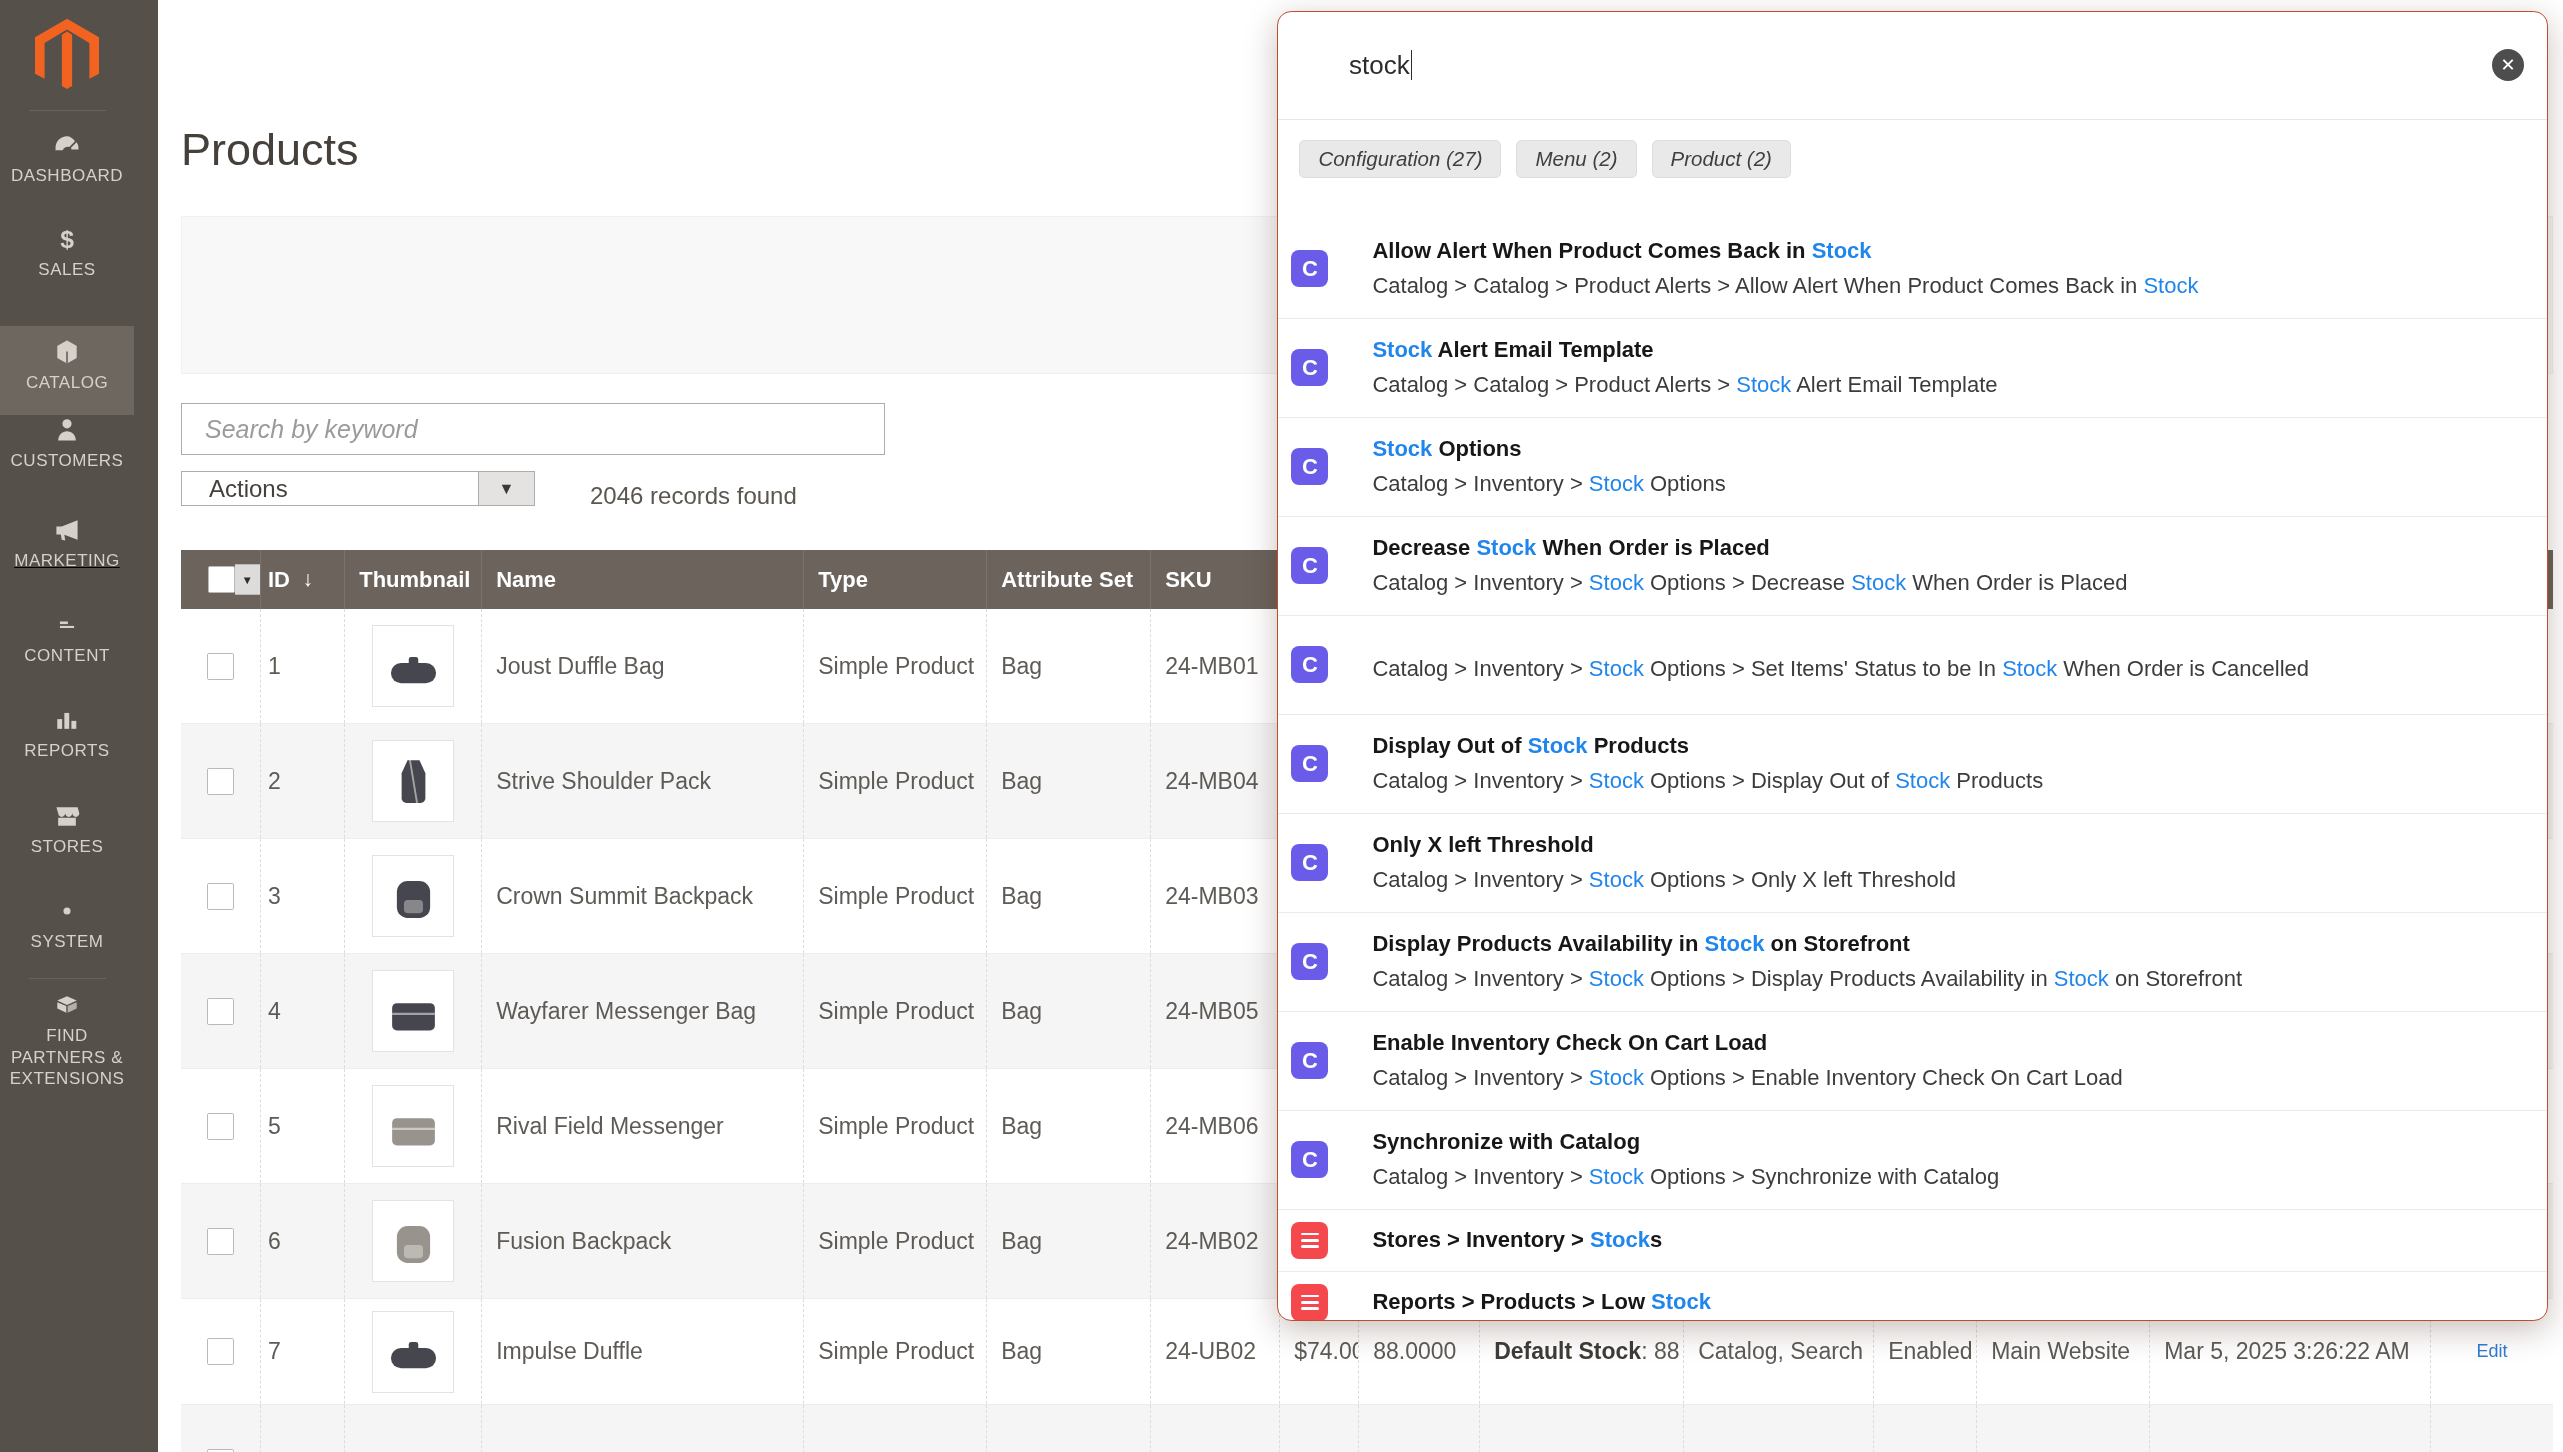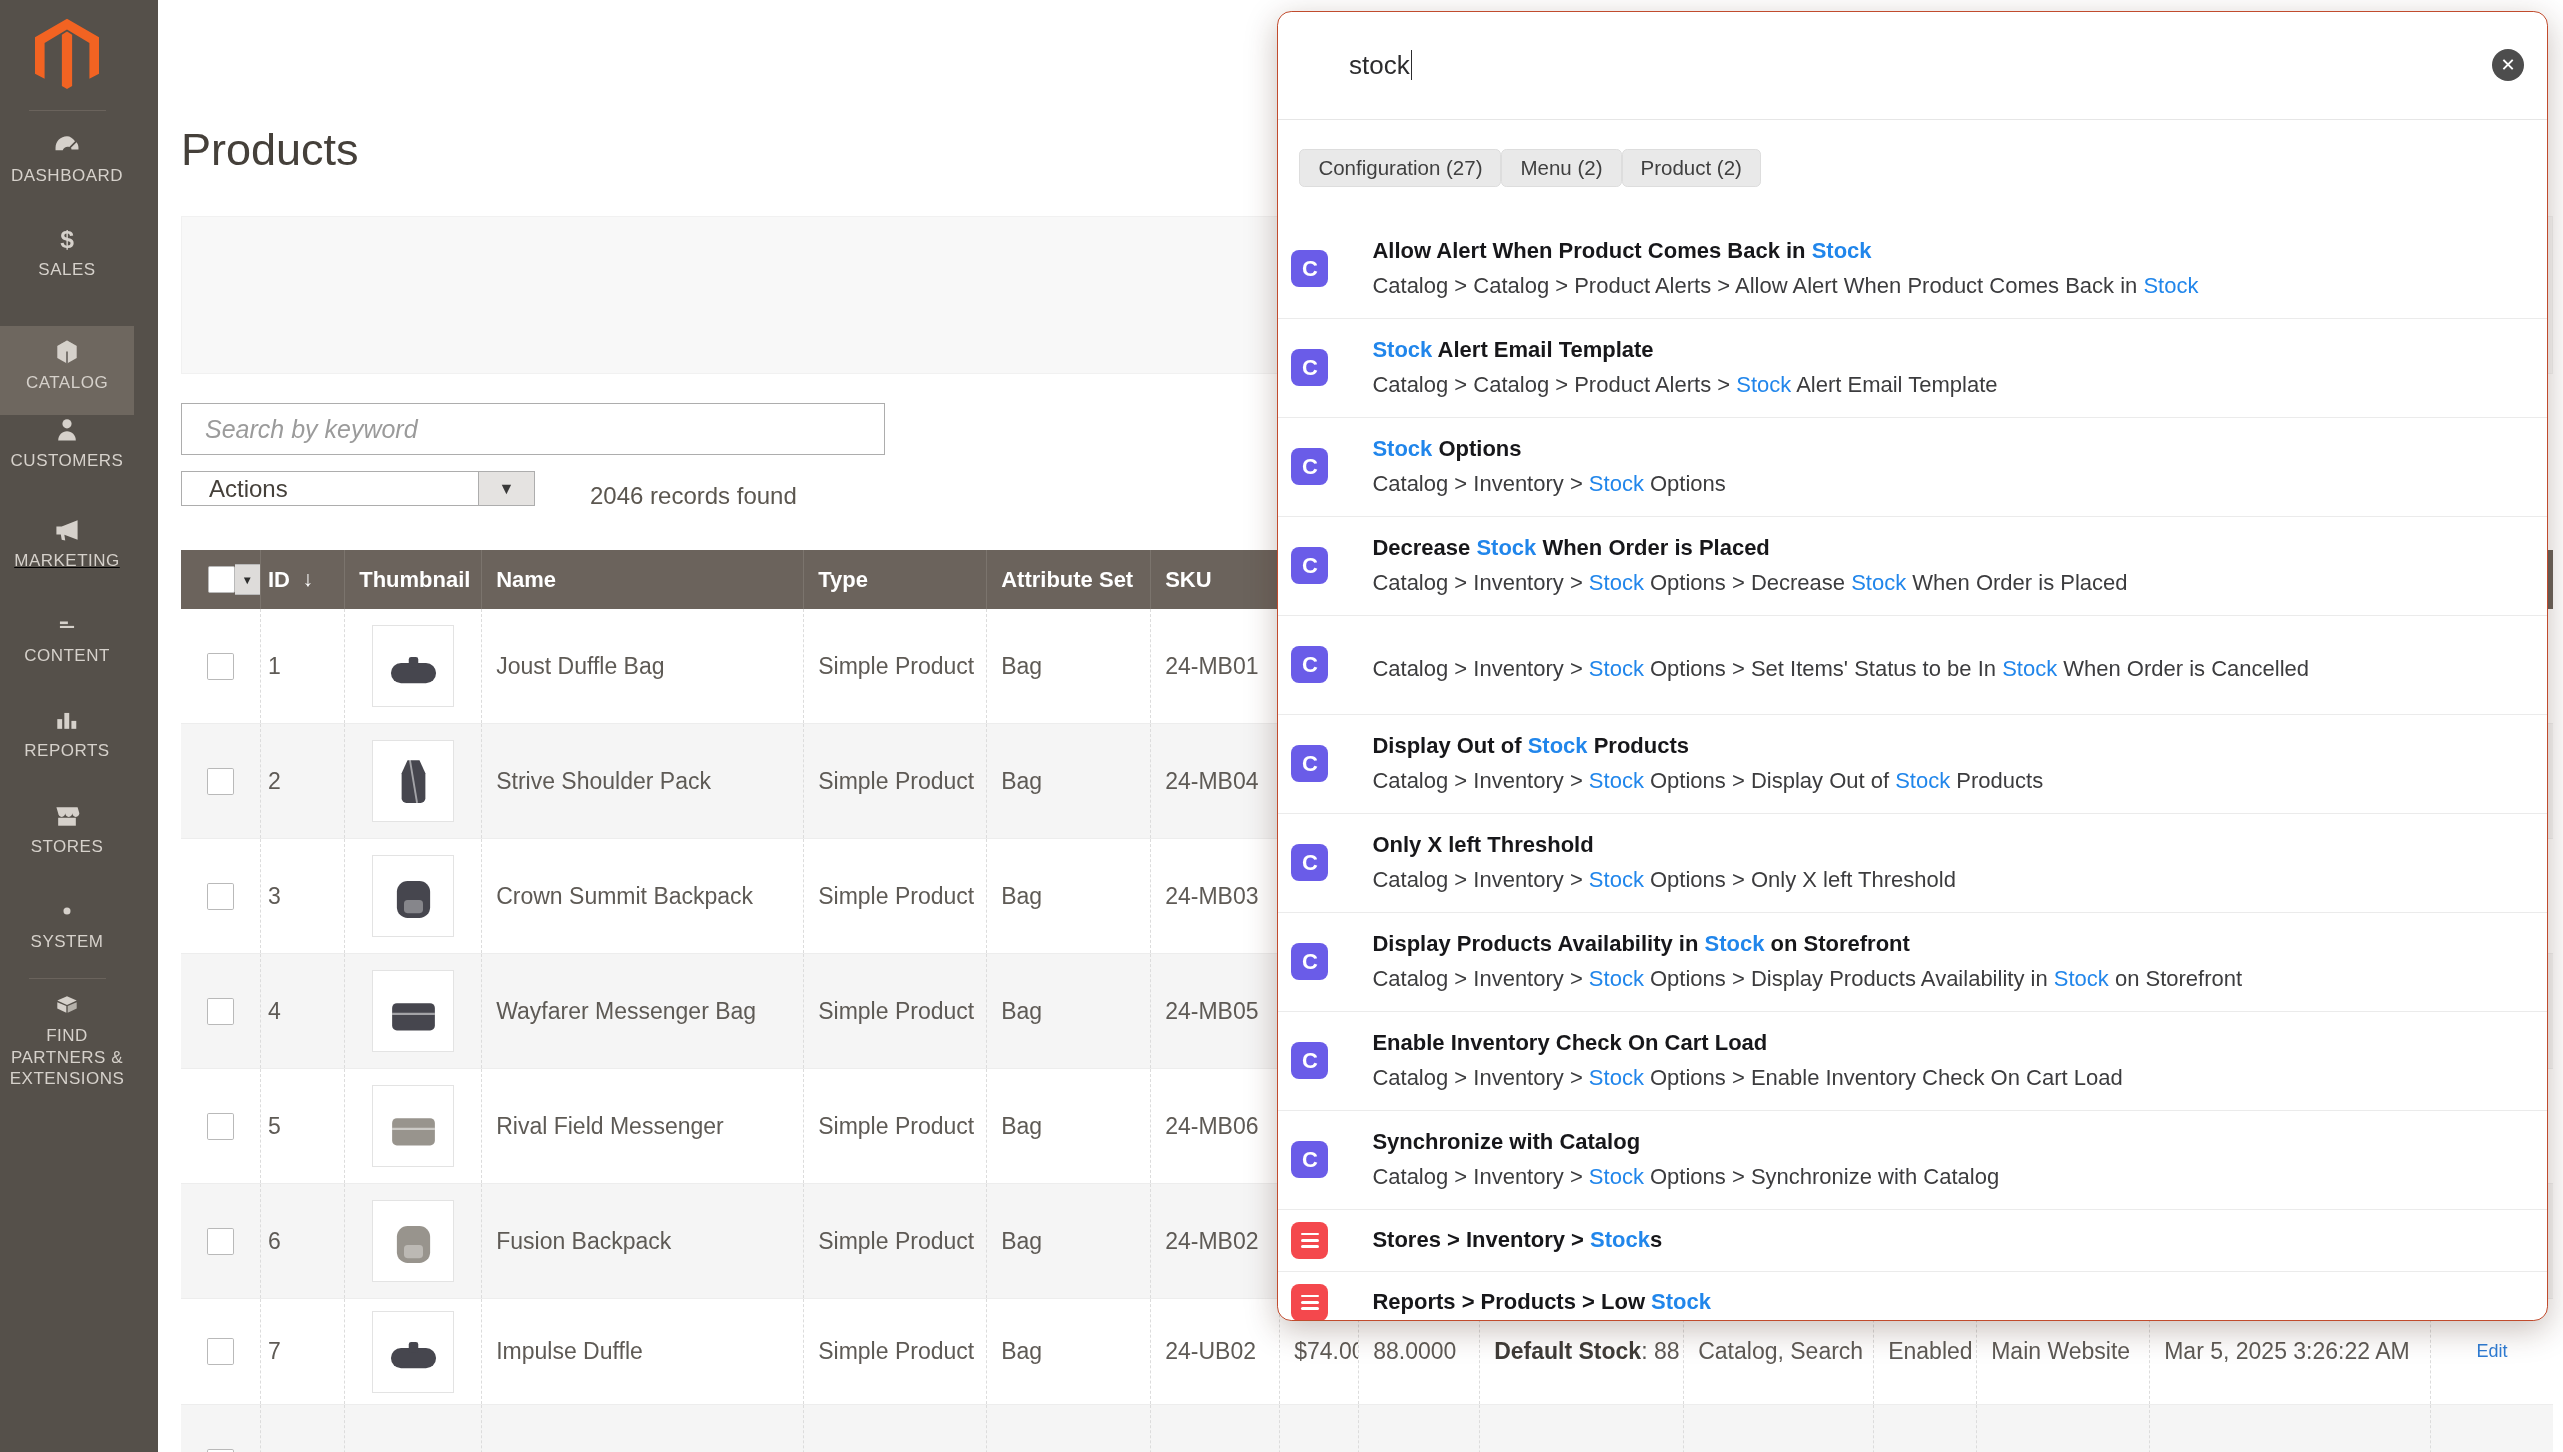--- a/index.html
+++ b/index.html
@@ -53,21 +53,21 @@
   .edit-link{width:100%;display:flex;justify-content:center;color:#2e7cd4;font-size:18px;cursor:pointer;}
 
   
   #overlay{position:absolute;left:1277px;top:10.7px;width:1271px;height:1310px;background:#fff;border:1.8px solid #c14b2d;border-radius:14.2px;box-sizing:border-box;box-shadow:0 9px 32px rgba(60,30,15,.28);overflow:hidden;}
   .ov-search{position:absolute;left:0;top:0;width:100%;height:107px;display:flex;align-items:center;}
   .ov-search .mag{margin-left:23px;width:30px;height:30px;}
   .ov-query{margin-left:18px;font-size:26px;color:#2c2c2e;}
   .ov-caret{display:inline-block;width:1.8px;height:30px;background:#2c2c2e;vertical-align:middle;margin-left:0.9px;}
   .ov-clear{position:absolute;right:23px;top:37px;width:32px;height:32px;border-radius:50%;background:#4d4d4d;color:#fff;display:flex;align-items:center;justify-content:center;font-size:18px;cursor:pointer;}
   .ov-div{position:absolute;left:0;top:107px;width:100%;height:0.9px;background:#e6e6e6;}
-  .ov-chips{position:absolute;left:21.4px;top:137px;display:flex;}
+  .ov-chips{position:absolute;left:21.4px;top:128px;display:flex;gap:15px;font-style:italic;}
   .chip{height:36px;padding:0 18px;background:#e9e9e9;border:0.9px solid #ddd;border-radius:5.3px;display:flex;align-items:center;font-size:20.5px;color:#3f3f3f;cursor:pointer;}
   .ov-results{position:absolute;left:0;top:208px;width:100%;}
   .res-row{position:relative;display:flex;align-items:center;border-top:0.9px solid #ebebeb;cursor:pointer;}
   .res-row:first-child{border-top:none;}
   .res-config{height:98px;}
   .res-menu{height:61px;}
   .res-badge{flex:0 0 auto;width:37px;height:37px;border-radius:8px;margin-left:13.4px;display:flex;align-items:center;justify-content:center;}
   .badge-config{background:#6a5ce8;color:#fff;font-size:22px;font-weight:600;}
   .badge-menu{background:#f4484d;flex-direction:column;gap:3.6px;}
   .badge-menu i{display:block;width:18px;height:2.7px;background:#fff;border-radius:1.8px;}

